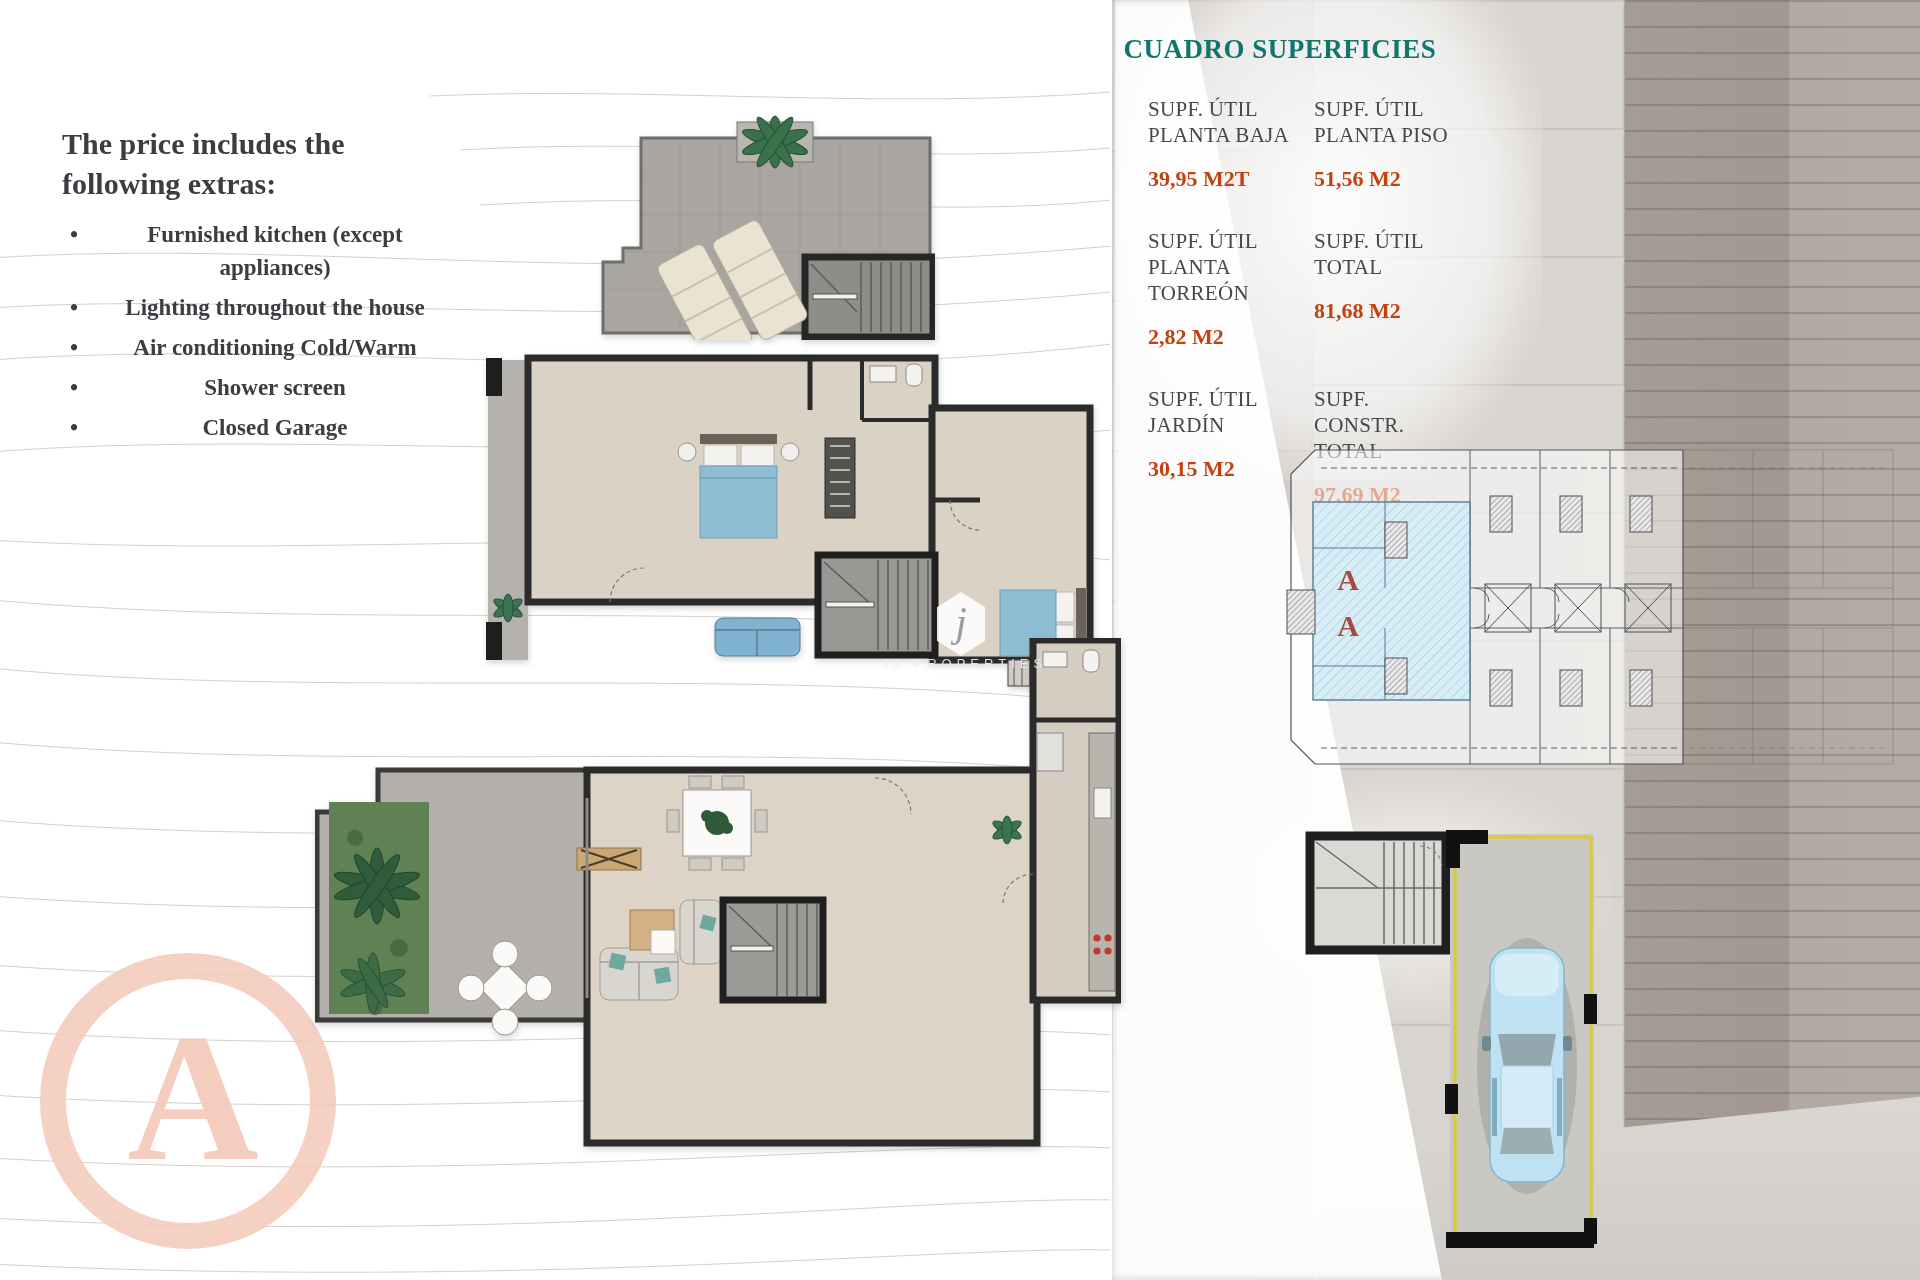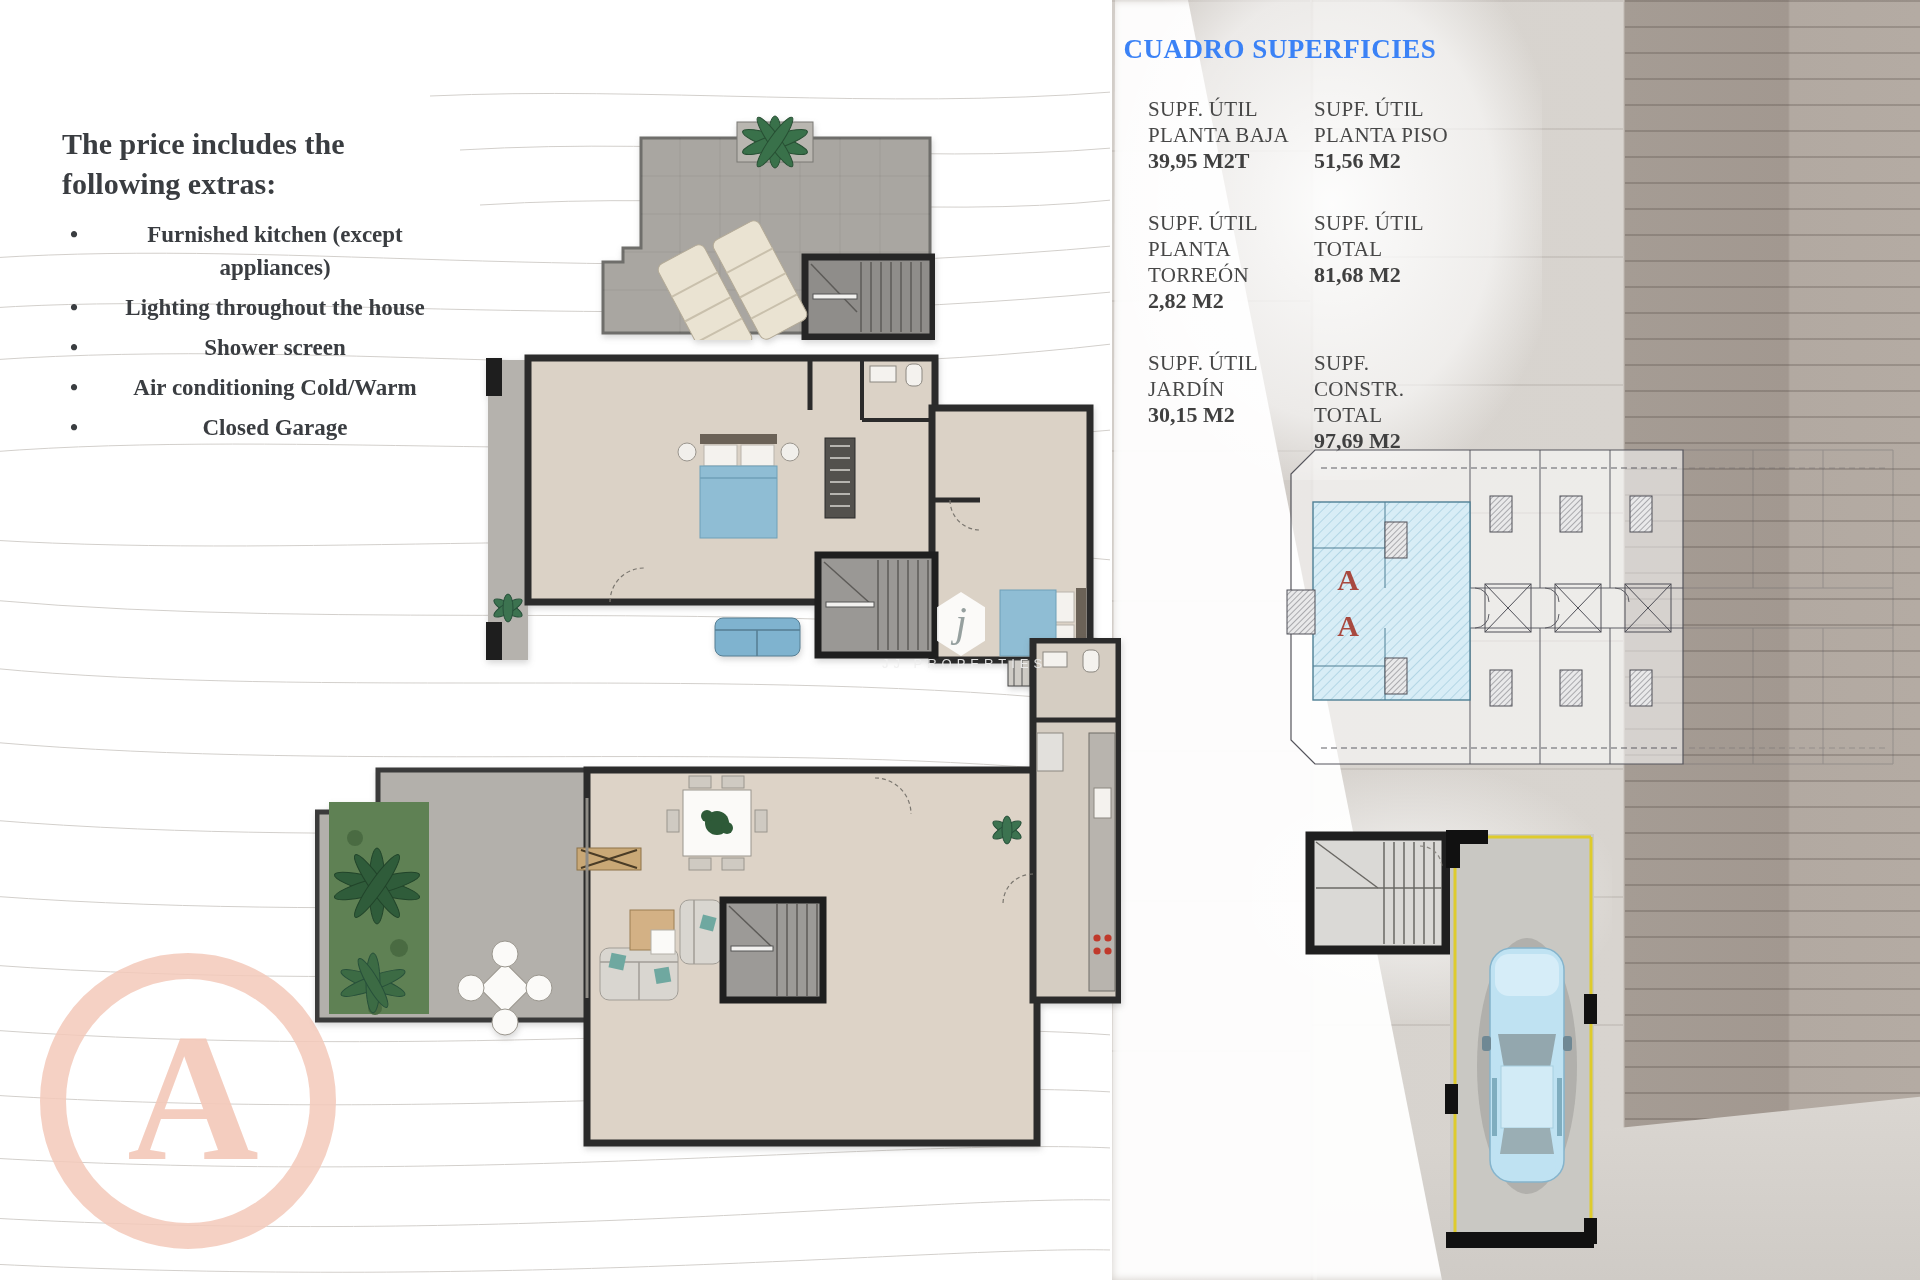--- a/index.html
+++ b/index.html
@@ -26,25 +26,25 @@
          background:rgba(255,255,255,.94);filter:blur(4px);
          clip-path:polygon(3px 0,76px 0,330px 1280px,0 1280px);}
   .photo .glow-table{position:absolute;left:10px;top:-20px;width:420px;height:500px;
          background:radial-gradient(ellipse at 50% 45%,rgba(255,255,255,.95) 0%,rgba(255,255,255,.6) 55%,rgba(255,255,255,0) 78%);}
   .photo .glow-stairs{position:absolute;left:140px;top:770px;width:360px;height:250px;
          background:radial-gradient(ellipse at 45% 50%,rgba(255,255,255,.8) 0%,rgba(255,255,255,0) 75%);}
 
   
   .surfaces{position:absolute;left:1120px;top:34px;width:420px;z-index:6;color:#3d3d3d;}
   .surfaces .title{width:320px;text-align:center;font-size:27px;font-weight:700;
-                   letter-spacing:.5px;color:#3b82f6;}
+                   letter-spacing:.5px;color:#0f766e;}
   .surfaces .grid{position:absolute;left:28px;top:62px;display:grid;
                   grid-template-columns:158px 150px;column-gap:8px;row-gap:36px;}
   .cell .lab{font-size:21px;line-height:26px;color:#474747;letter-spacing:.3px;}
-  .cell .val{font-size:22px;line-height:26px;margin-top:0;font-weight:600;color:#404040;}
+  .cell .val{font-size:22px;line-height:26px;margin-top:18px;font-weight:600;color:#c2410c;}
 
   
   .extras{position:absolute;left:62px;top:124px;width:420px;z-index:5;color:#3a3d41;}
   .extras h1{margin:0;font-size:30px;line-height:40px;font-weight:700;width:340px;}
   .extras ul{list-style:none;margin:14px 0 0 0;padding:0;}
   .extras li{position:relative;padding-left:43px;width:340px;font-size:23px;
              line-height:33px;font-weight:700;margin-bottom:7px;text-align:center;}
   .extras li::before{content:"•";position:absolute;left:8px;top:0;font-size:23px;}
 
   
@@ -104,22 +104,22 @@
     <div class="band"></div>
     <div class="glow-table"></div>
     <div class="glow-stairs"></div>
   </div>
 
   <section class="extras">
     <h1>The price includes the following extras:</h1>
     <ul>
       <li>Furnished kitchen (except appliances)</li>
       <li>Lighting throughout the house</li>
+      <li>Air conditioning Cold/Warm</li>
       <li>Shower screen</li>
-      <li>Air conditioning Cold/Warm</li>
       <li>Closed Garage</li>
     </ul>
   </section>
 
   <section class="surfaces">
     <div class="title">CUADRO SUPERFICIES</div>
     <div class="grid">
       <div class="cell">
         <div class="lab">SUPF. ÚTIL</div>
         <div class="lab">PLANTA BAJA</div>

